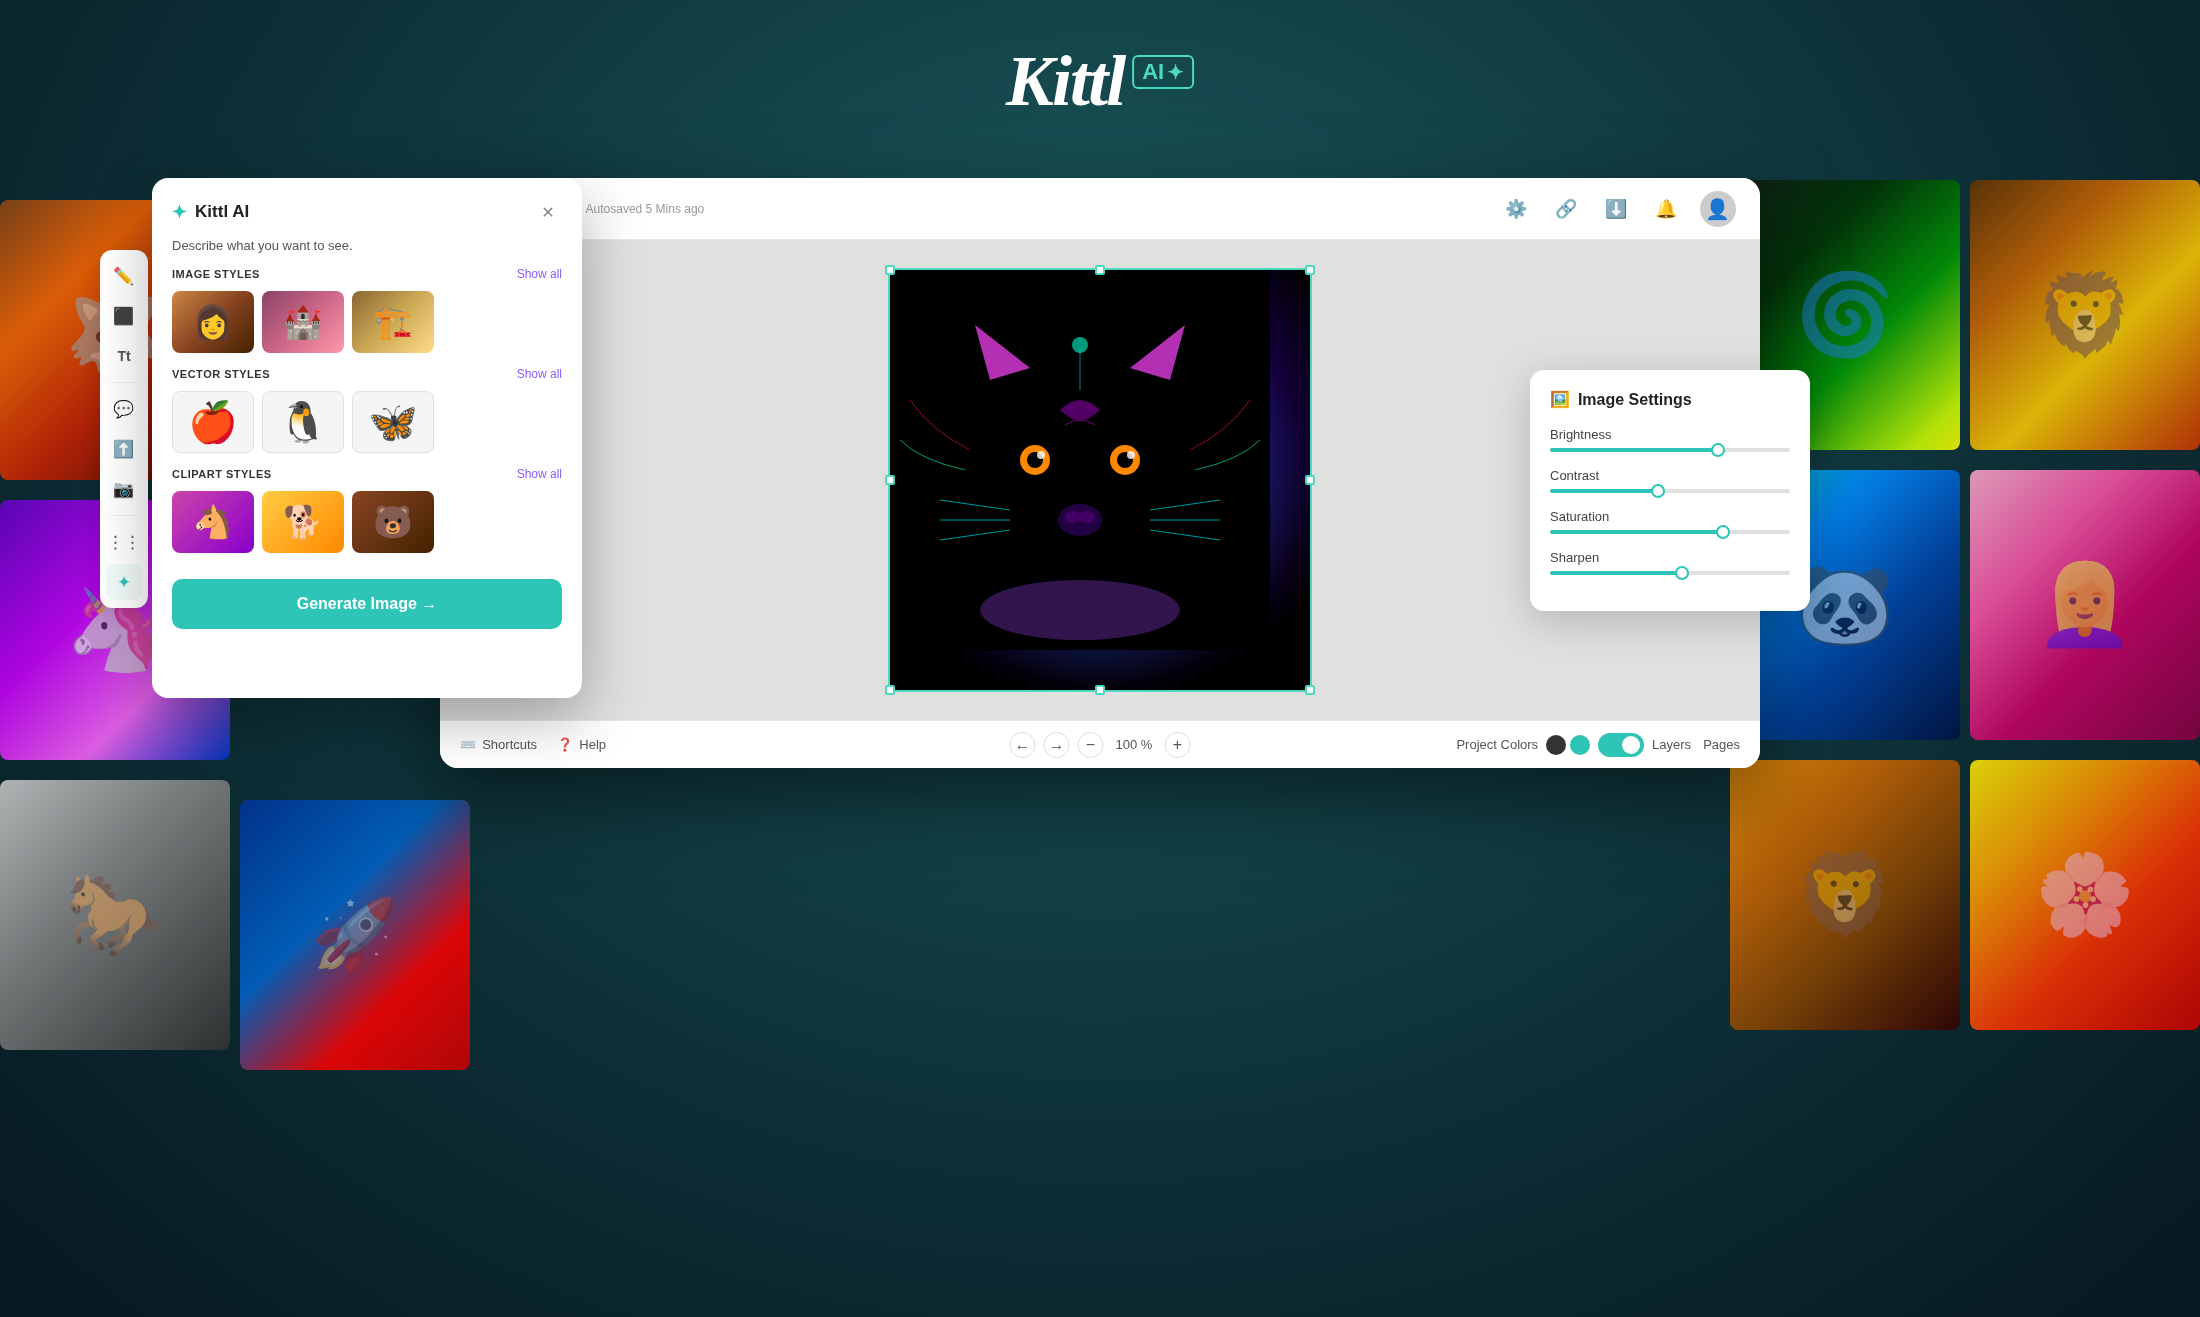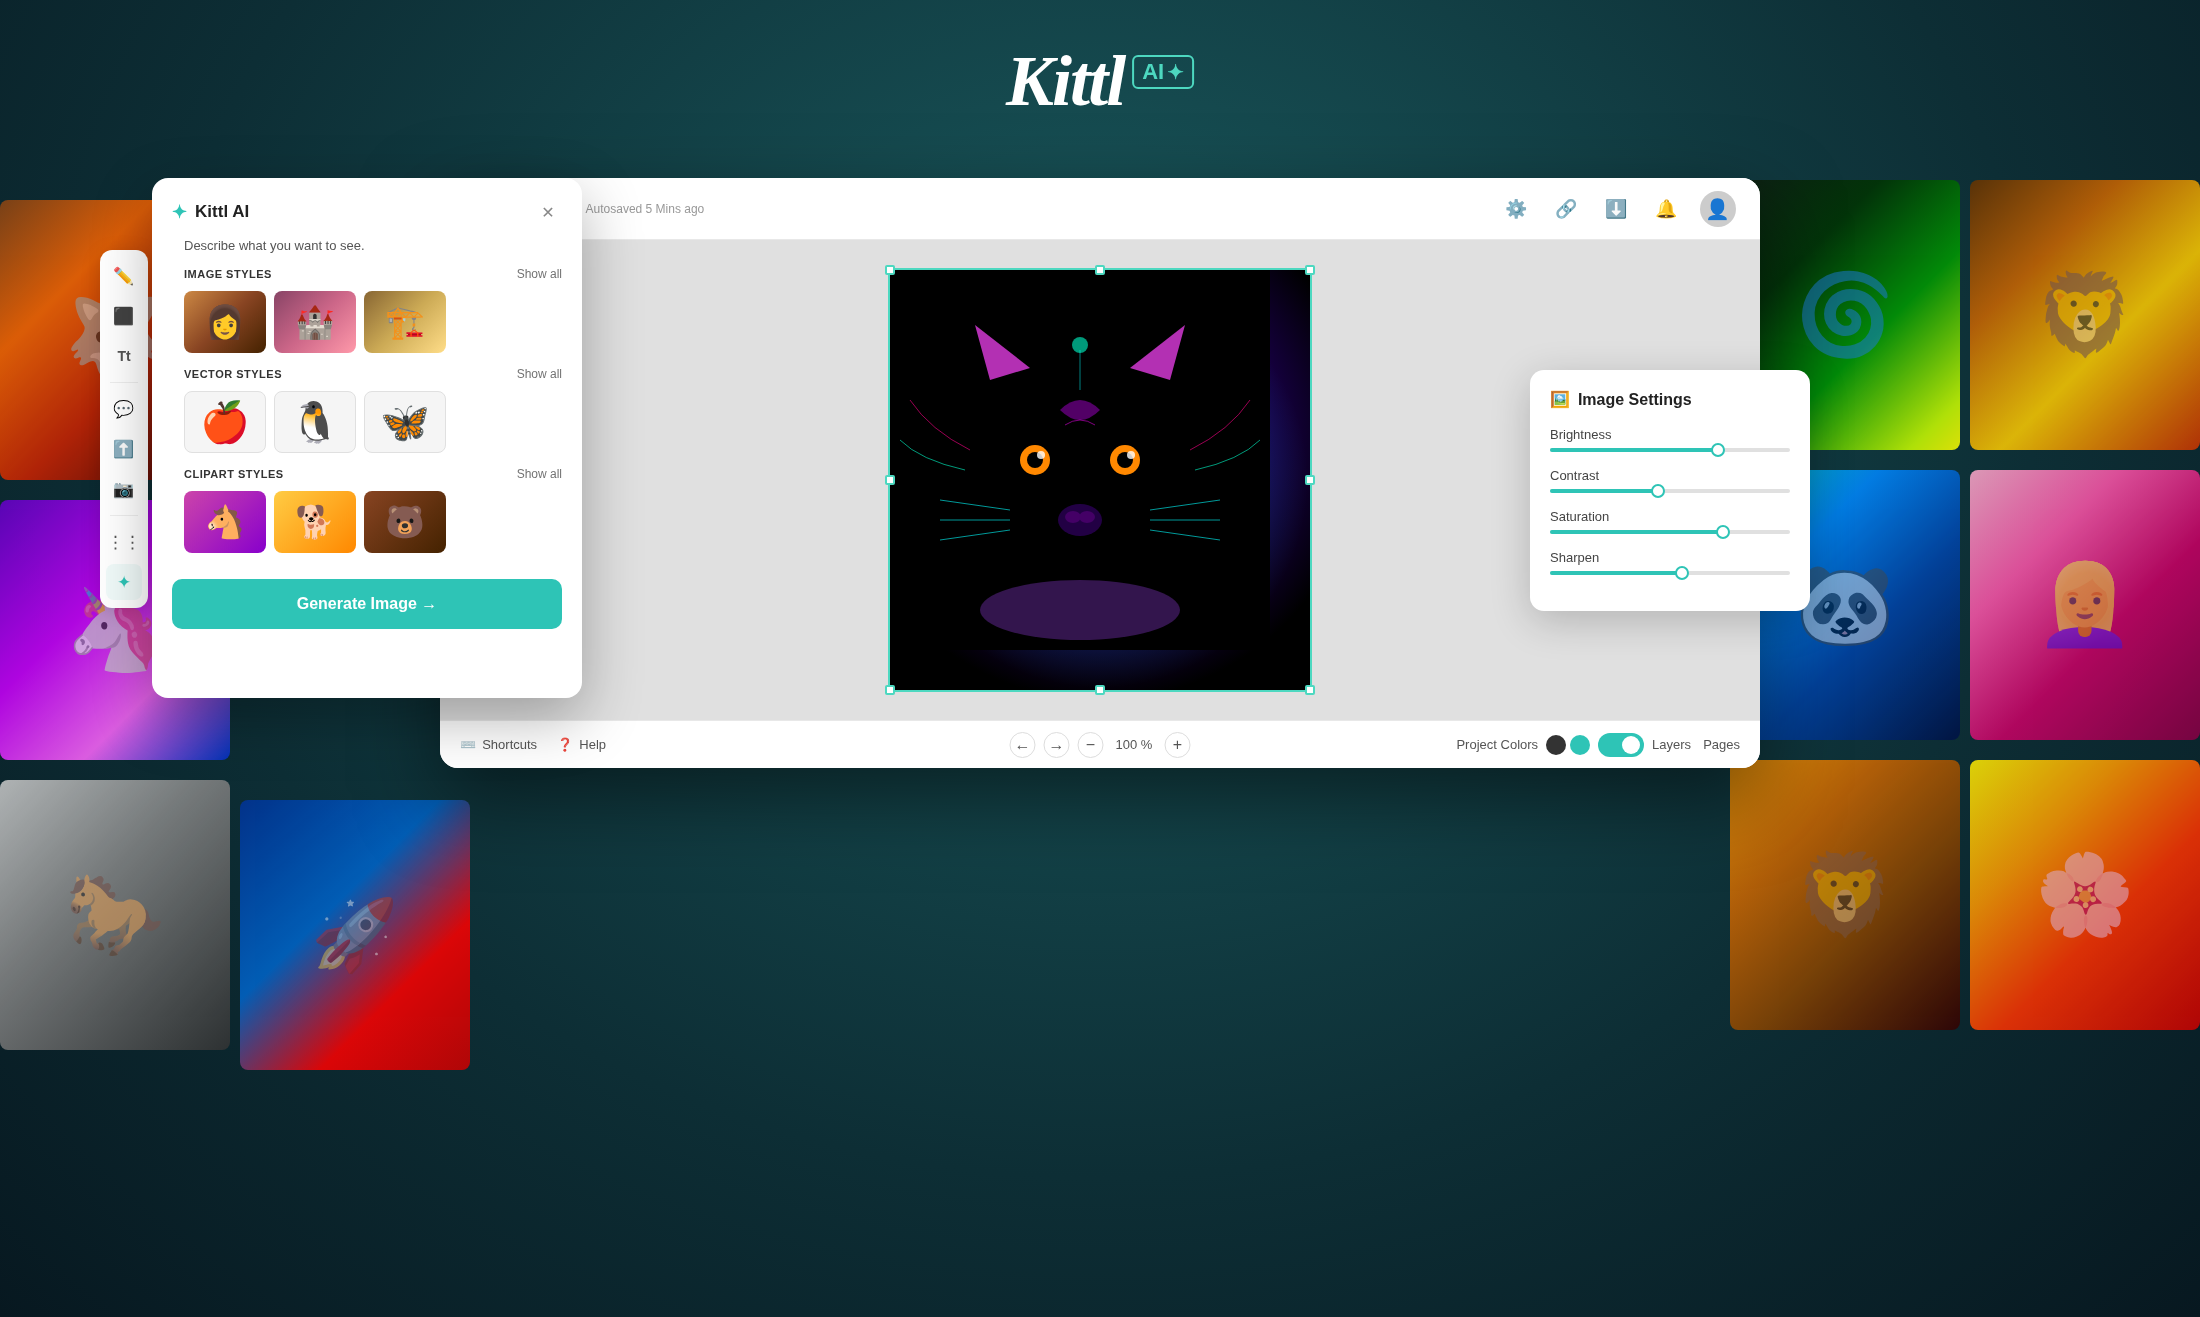--- a/index.html
+++ b/index.html
@@ -388,21 +388,20 @@
       display: flex;
       align-items: center;
       justify-content: center;
       font-size: 16px;
       color: #888;
       cursor: pointer;
     }
 
     .ai-panel-body {
       padding: 12px 20px;
-      margin-left: 12px;
     }
 
     .describe-label {
       font-size: 13px;
       color: #555;
       margin-bottom: 8px;
     }
 
     .describe-input {
       width: 100%;
@@ -429,21 +428,21 @@
     .styles-title {
       font-size: 11px;
       font-weight: 700;
       color: #333;
       letter-spacing: 0.5px;
       text-transform: uppercase;
     }
 
     .show-all {
       font-size: 12px;
-      color: #737373;
+      color: #8b5cf6;
       cursor: pointer;
     }
 
     .style-thumbnails {
       display: flex;
       gap: 8px;
     }
 
     .style-thumb {
       width: 82px;

